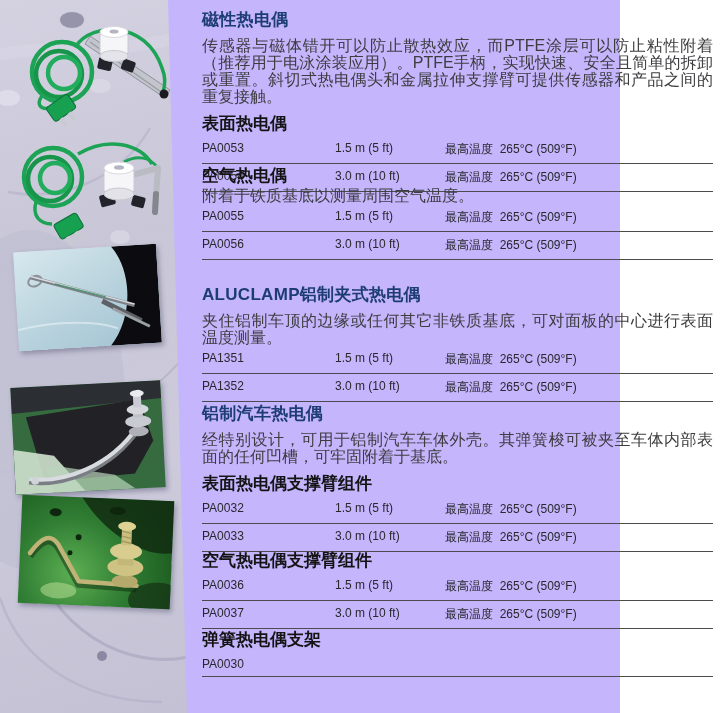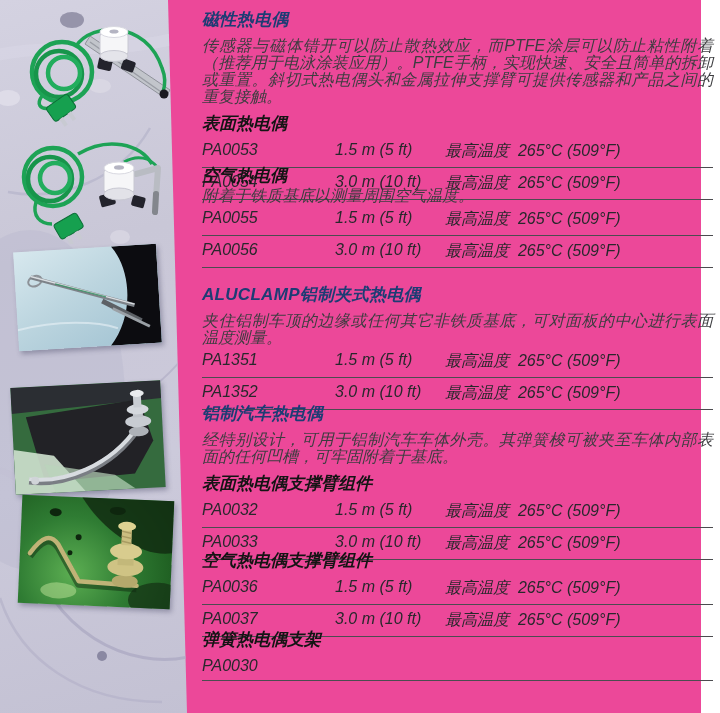--- a/index.html
+++ b/index.html
@@ -1,18 +1,18 @@
 <!DOCTYPE html>
 <html><head>
 <meta charset="utf-8">
 <style>
   * { margin:0; padding:0; box-sizing:border-box; }
   html,body { width:720px; height:713px; }
   body { font-family:"Liberation Sans","DejaVu Sans",sans-serif; background:#ffffff; overflow:hidden; }
-  .page { position:relative; width:701px; height:713px; background:#ec4899;font-style:italic; }
+  .page { position:relative; width:620px; height:713px; background:#c4b5fd; }
 
   
   .left-art { position:absolute; left:0; top:0; width:192px; height:713px;
               background:linear-gradient(165deg,#d4d2e1 0%,#c9c7d7 35%,#cccadb 65%,#c3c1d3 100%);
               clip-path:polygon(0 0,168px 0,187px 713px,0 713px); }
   .panel-bg { position:absolute; left:0; top:0; }
   .prod { position:absolute; }
   .prod1 { left:12px; top:6px; }
   .prod2 { left:8px; top:132px; }
   .photo { position:absolute; overflow:hidden; box-shadow:2px 3px 5px rgba(50,50,80,.35); }
@@ -24,21 +24,21 @@
 
   
   .content { position:absolute; left:202px; top:0; width:511px; height:713px; }
   .block { position:absolute; left:0; width:100%; }
   .title { font-size:17px; font-weight:700; color:#1d3c74; letter-spacing:.3px; margin-bottom:6px; }
   .intro { font-size:16px; line-height:17px; color:#3d3d40; text-align:justify; word-break:break-all; }
   .sub   { font-size:17px; font-weight:700; color:#141414; margin-top:7px; margin-bottom:1px; }
   .sub.first { margin-top:0; }
   .note  { font-size:16px; line-height:16px; color:#3d3d40; }
   .trow  { display:flex; align-items:flex-start; padding:5px 0 5px; border-bottom:1.7px solid #4c4c50;
-           font-size:16px; color:#28282c; }
+           font-size:12px; color:#28282c; }
   .c1 { width:133px; flex:none; }
   .c2 { width:110px; flex:none; }
   .c3 { flex:1; white-space:pre; }
   .cdesc { flex:1; line-height:17px; text-align:justify; word-break:break-all; }
 
   .b1 { top:8px; }
   .b2 { top:164px; }
   .b3 { top:283px; }
   .b4 { top:402px; }
   .b5 { top:549px; }

